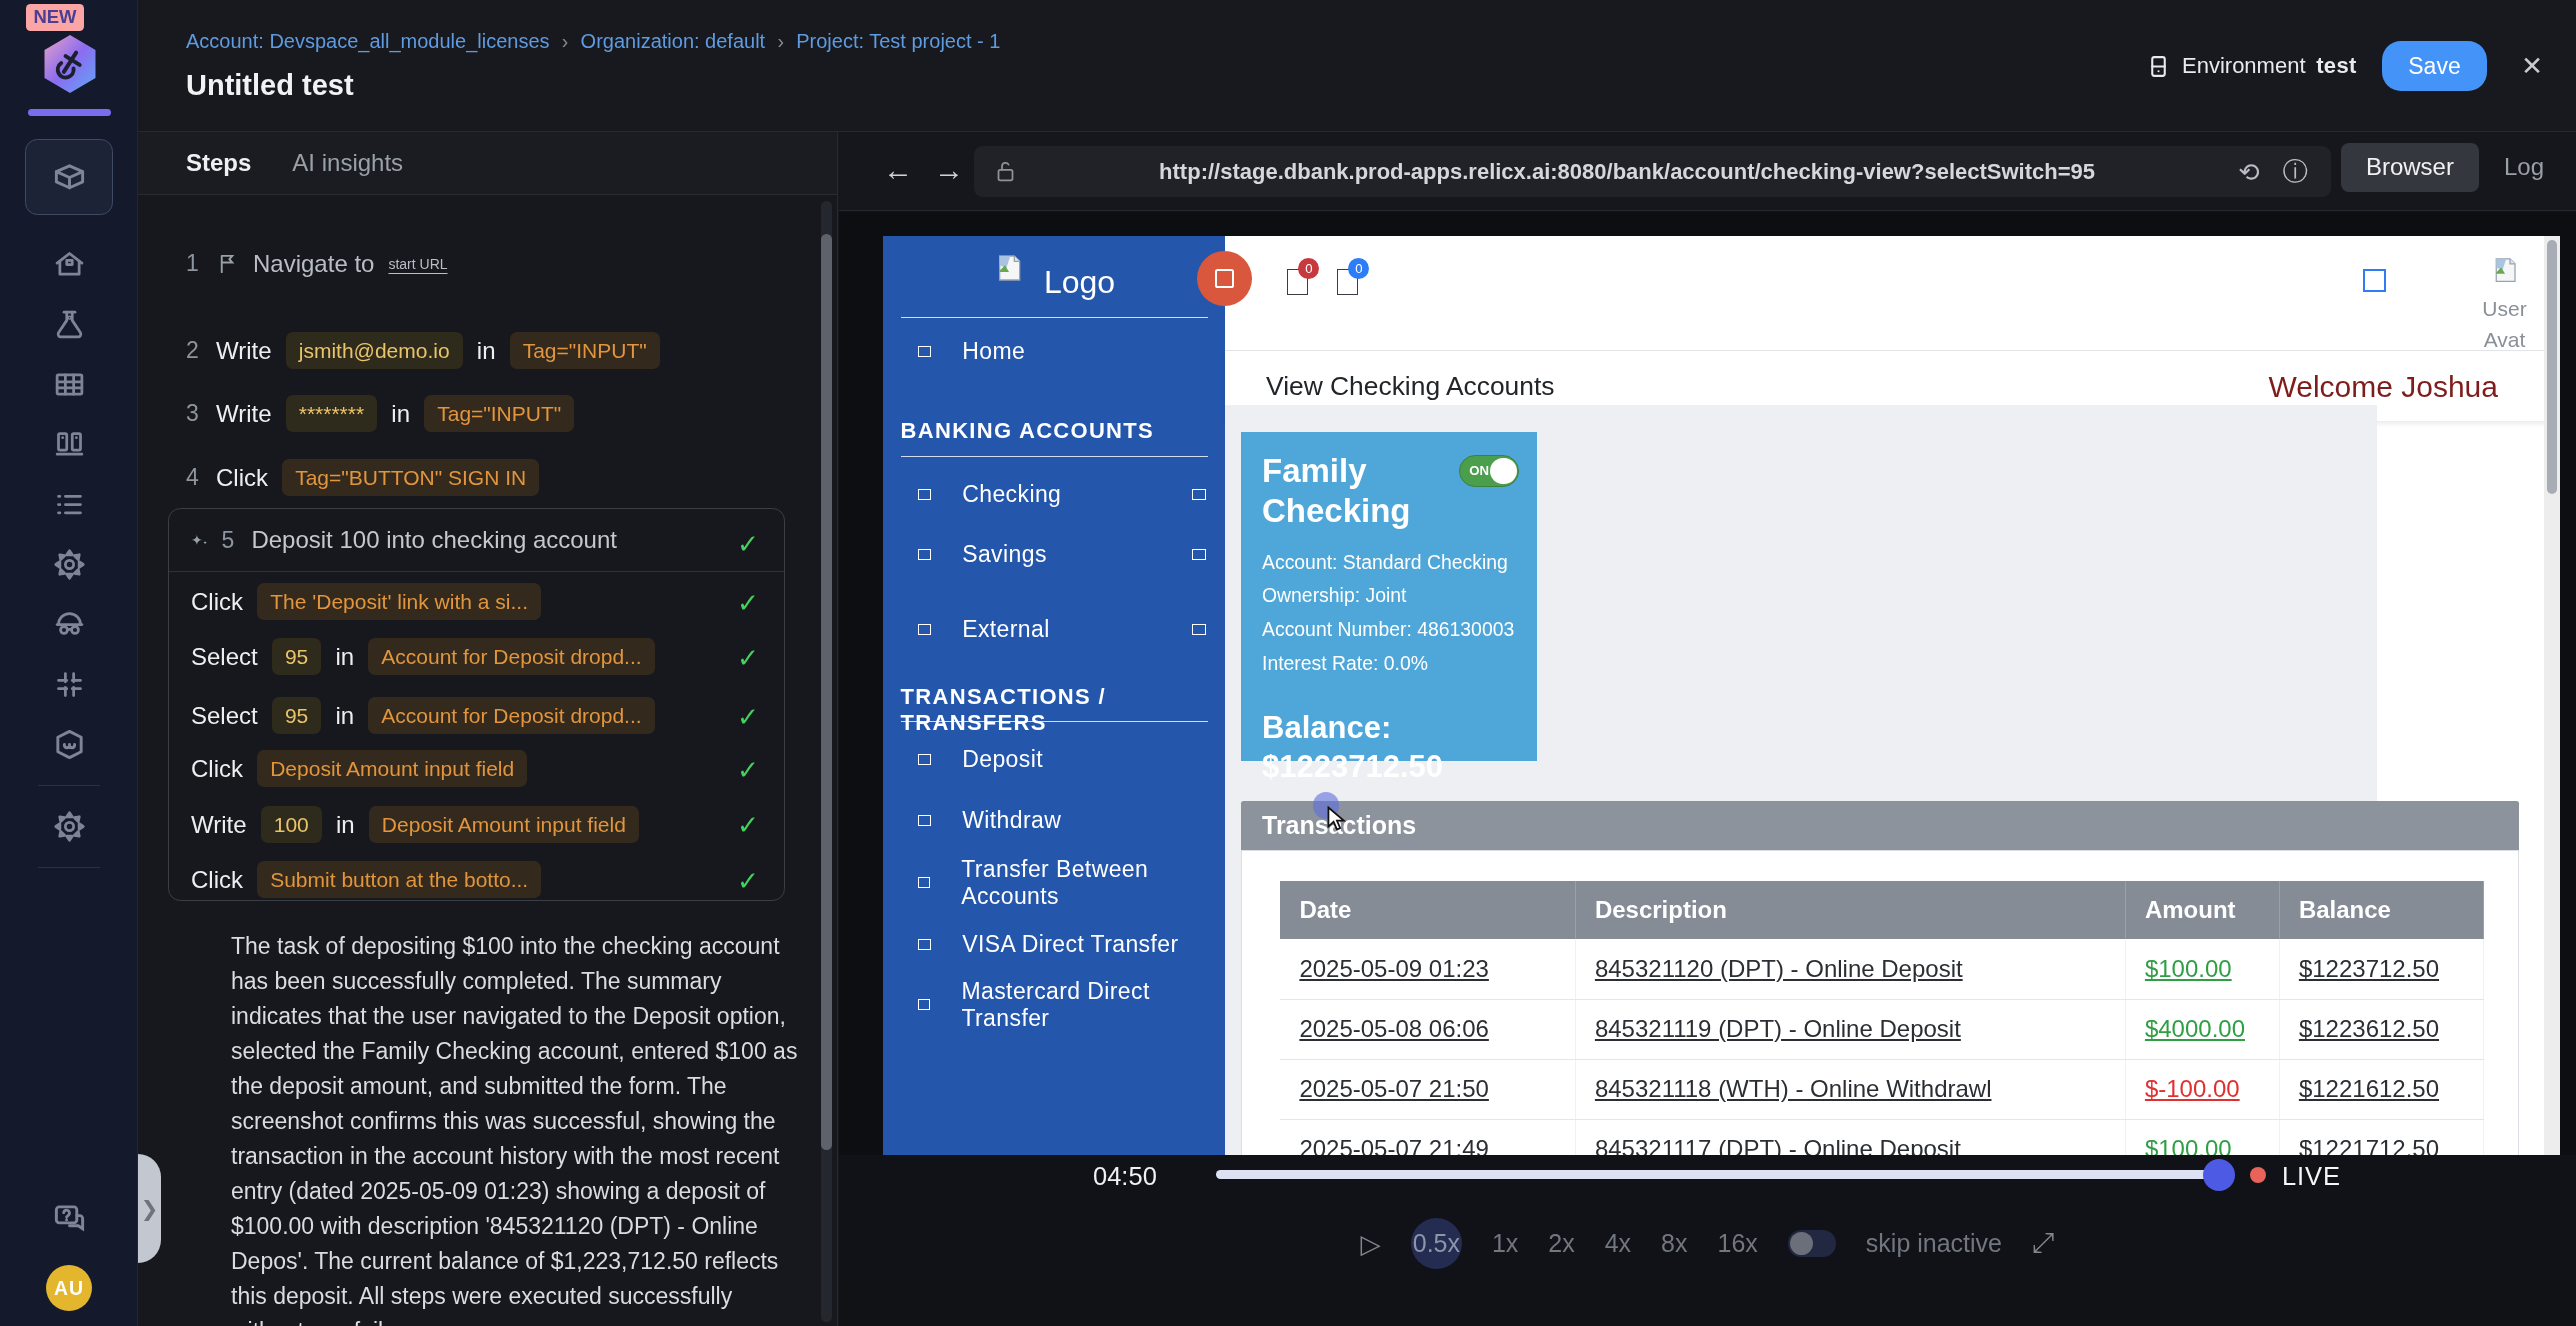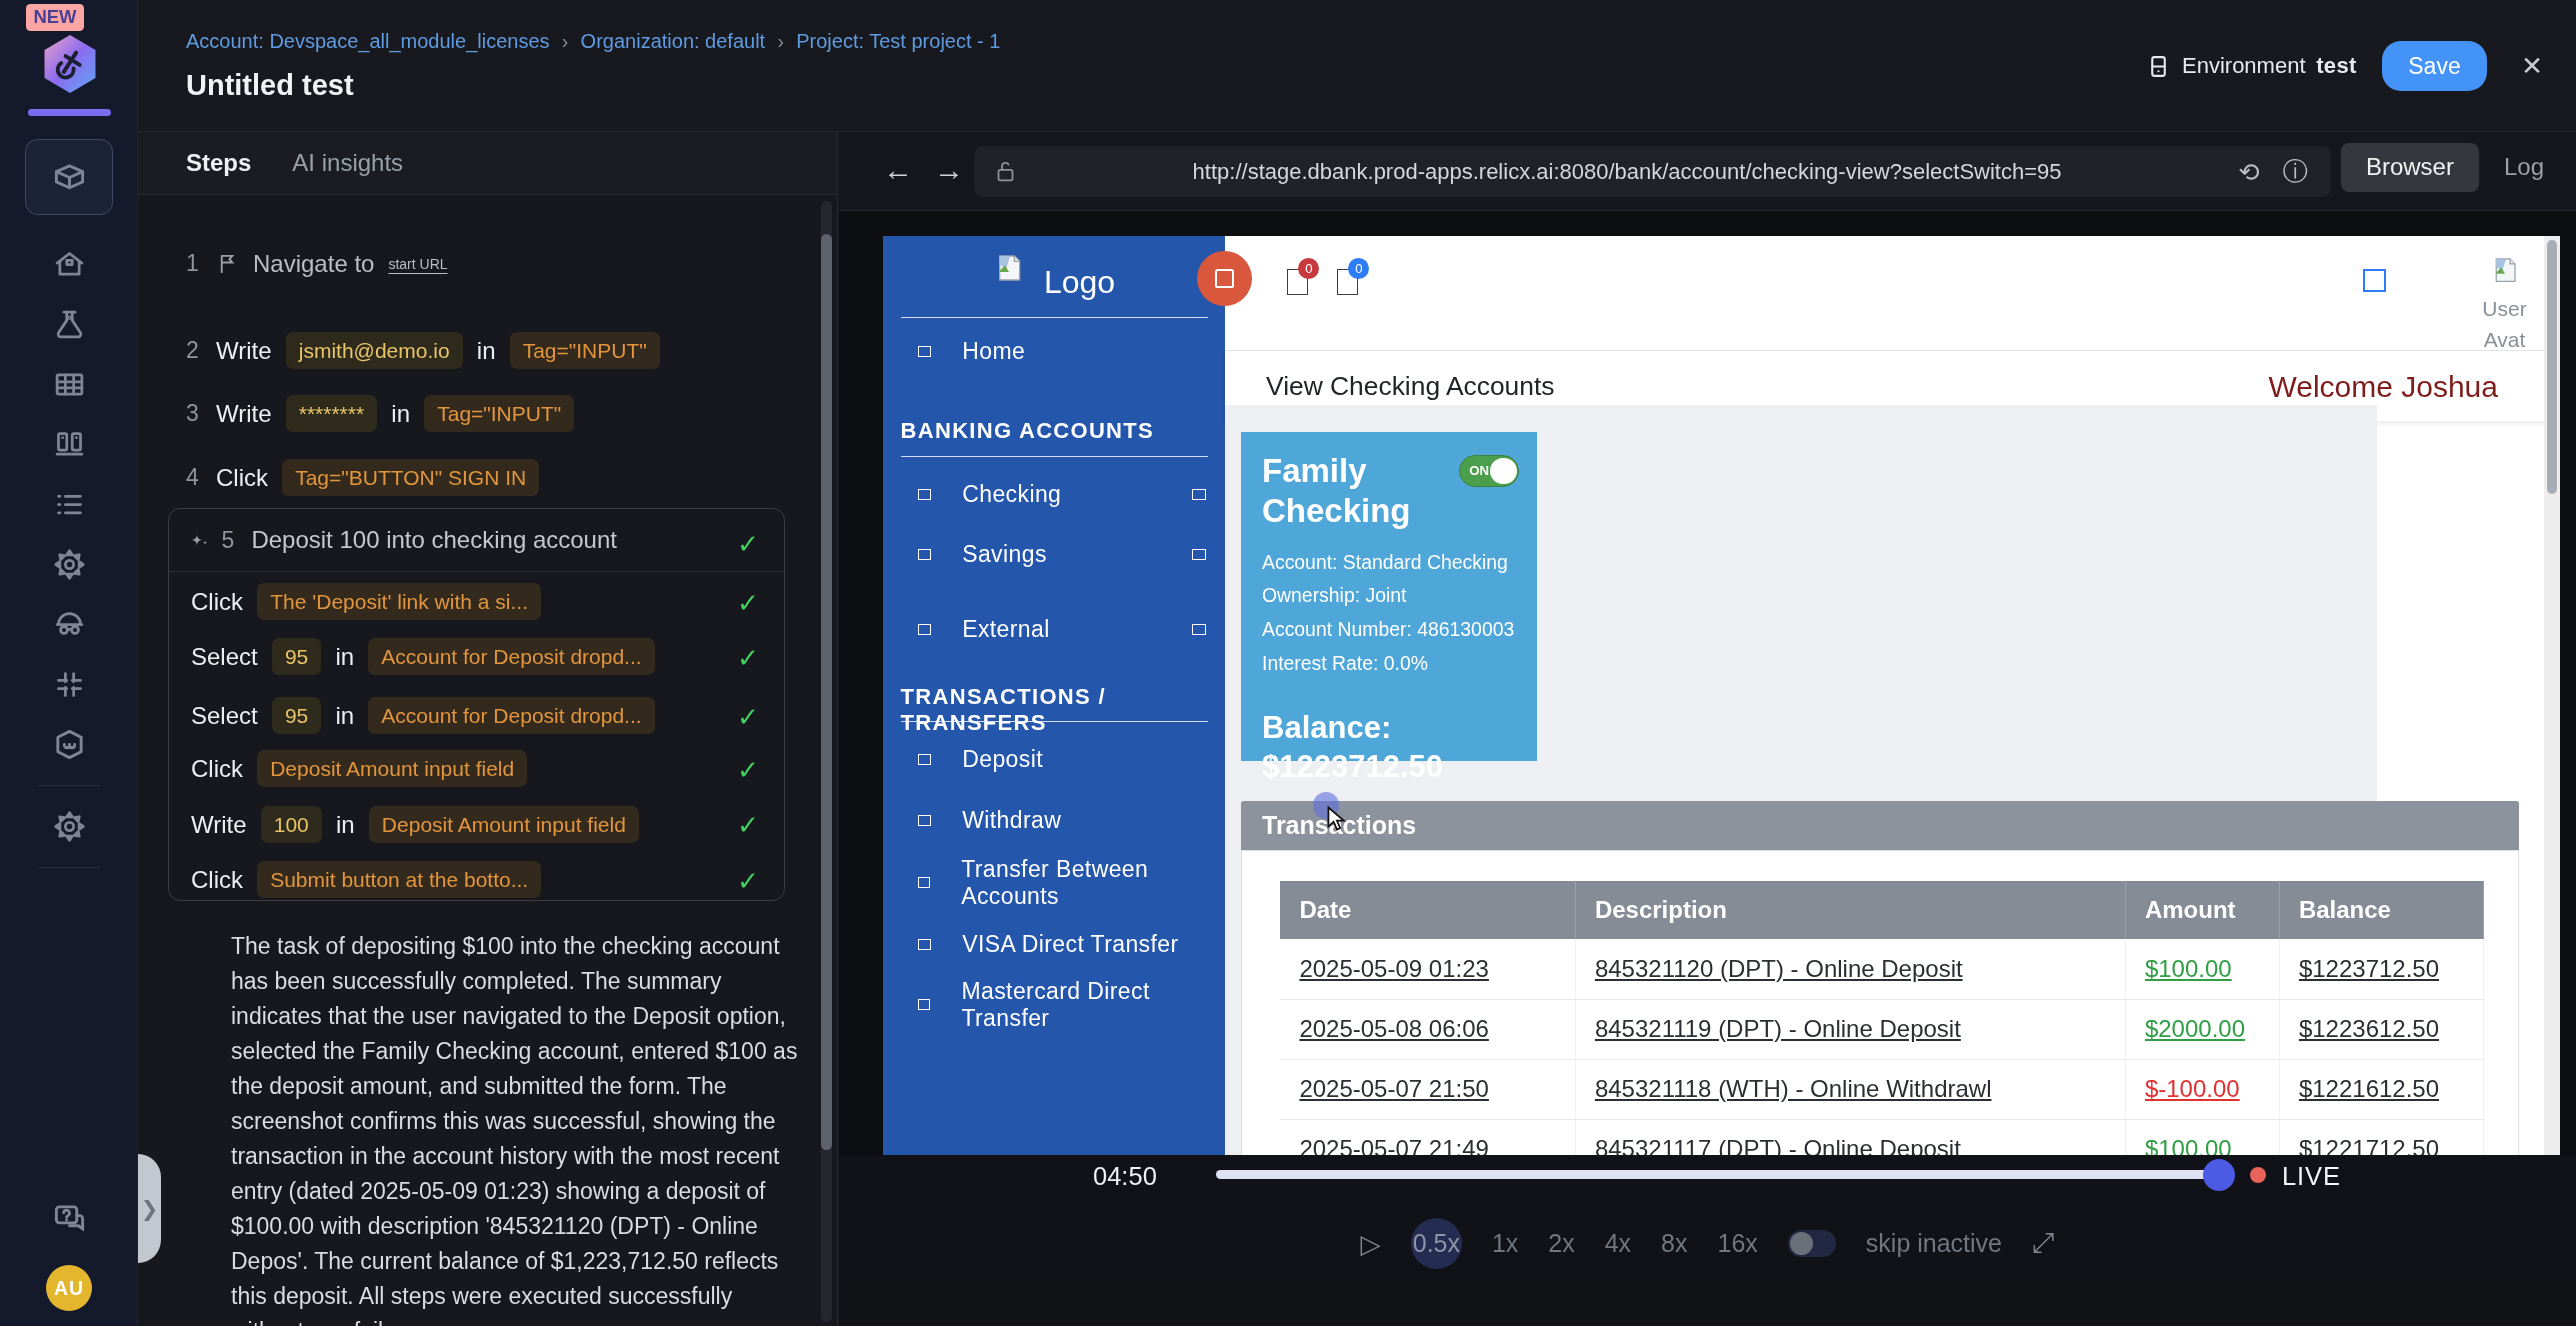--- a/index.html
+++ b/index.html
@@ -57,21 +57,21 @@
   .steps-scroll { position:absolute; right:5.3px; top:69px; width:10.6px; height:1121px; background:#24272d; border-radius:5.3px; }
   .steps-thumb { position:absolute; left:0; top:33px; width:10.6px; height:916px; background:#5d626b; border-radius:5.3px; }
   .collapse-handle { position:absolute; left:0px; top:1022px; width:23px; height:109px; background:#c3c7d0; border-radius:0 62px 62px 0; display:flex; align-items:center; justify-content:center; color:#6e737d; font-size:21px; }
 
   
   .right-panel { position:absolute; left:839px; top:132px; width:1737px; height:1195px; background:#101216; }
   .browser-toolbar { position:absolute; left:0; top:0; width:100%; height:79px; background:#15171c; border-bottom:0.9px solid #25282e; }
   .nav-arrow { position:absolute; top:21px; color:#cfd3d9; font-size:30px; }
   .url-bar { position:absolute; left:135px; top:14px; width:1357px; height:51px; background:#202227; border-radius:8.8px; display:flex; align-items:center; }
   .lock-icon { margin-left:21px; }
-  .url-text { flex:1; text-align:center; color:#d4d7dc; font-size:22px; }
+  .url-text { flex:1; text-align:center; color:#d4d7dc; font-size:22px;font-weight:bold; }
   .url-actions { display:flex; align-items:center; gap:23px; margin-right:23px; color:#b9bec6; font-size:25.5px; }
   .view-tabs { position:absolute; right:7px; top:10.6px; display:flex; align-items:center; }
   .vtab { font-size:24px; padding:10.6px 25px; border-radius:8px; }
   .vtab.active { background:#34373e; color:#f0f1f3; }
   .vtab.inactive { color:#9aa0a8; }
 
   .viewport { position:absolute; left:0; top:80px; width:100%; height:988px; background:#0c0e12; }
   .bank-app { position:absolute; left:44px; top:24px; width:1677px; height:965px; background:#ffffff; overflow:hidden; }
 
   
@@ -531,21 +531,21 @@
               <tbody>
                 <tr>
                   <td>2025-05-09 01:23</td>
                   <td>845321120 (DPT) - Online Deposit</td>
                   <td style="color: rgb(47, 158, 68);">$100.00</td>
                   <td class="bal">$1223712.50</td>
                 </tr>
                 <tr>
                   <td>2025-05-08 06:06</td>
                   <td>845321119 (DPT) - Online Deposit</td>
-                  <td style="color: rgb(47, 158, 68);">$2000.00</td>
+                  <td style="color: rgb(47, 158, 68);">$4000.00</td>
                   <td class="bal">$1223612.50</td>
                 </tr>
                 <tr>
                   <td>2025-05-07 21:50</td>
                   <td>845321118 (WTH) - Online Withdrawl</td>
                   <td style="color: rgb(224, 49, 49);">$-100.00</td>
                   <td class="bal">$1221612.50</td>
                 </tr>
                 <tr>
                   <td>2025-05-07 21:49</td>

